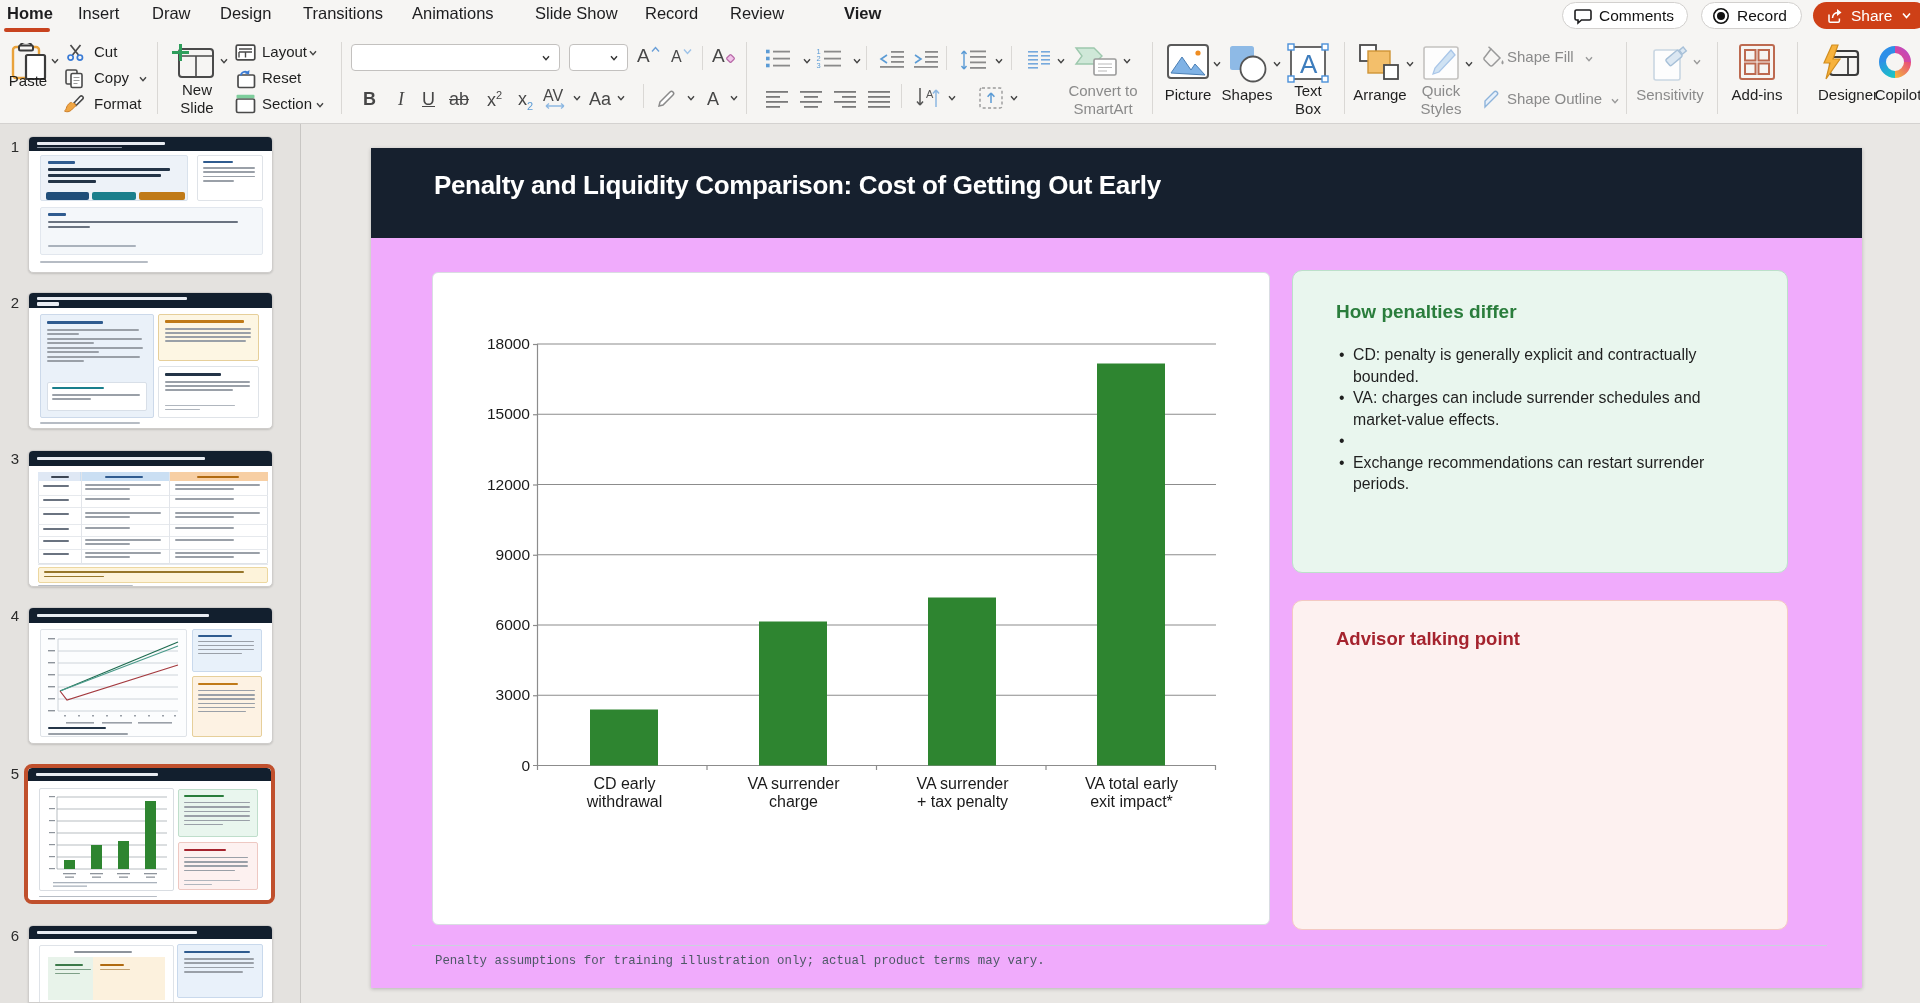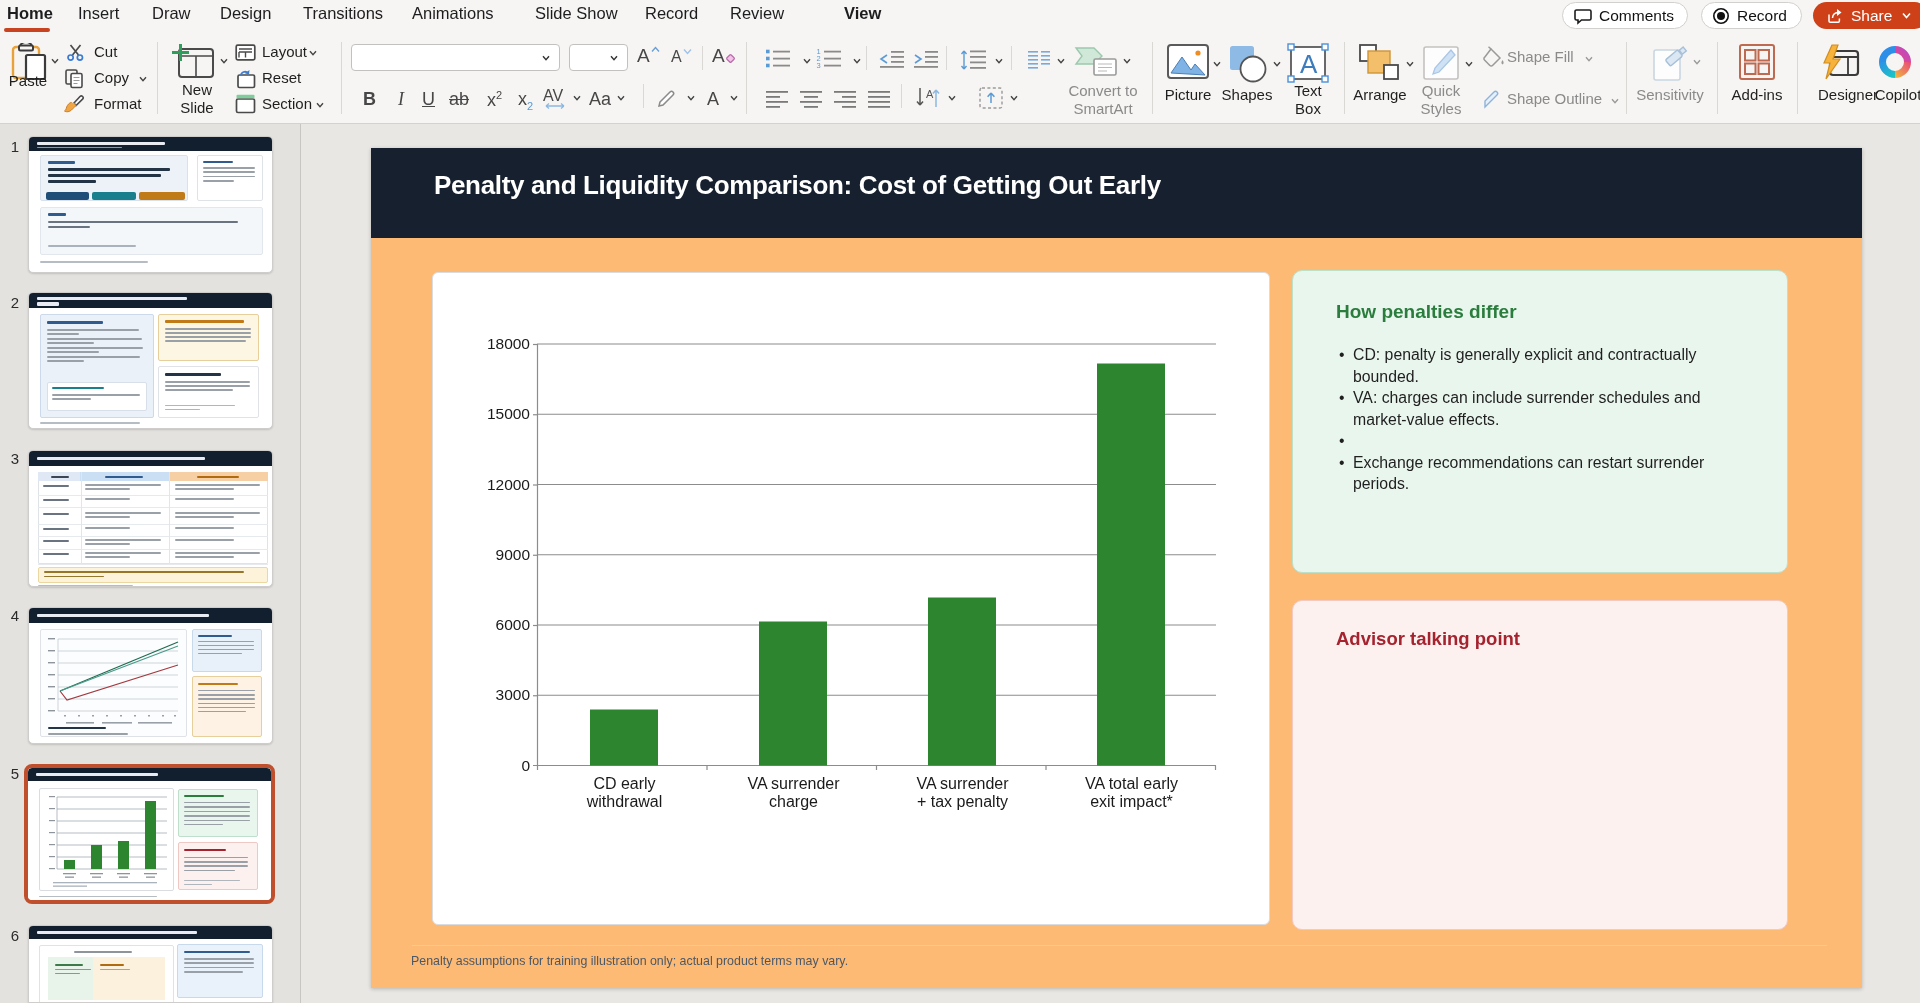--- a/index.html
+++ b/index.html
@@ -19,35 +19,35 @@
 .rdiv { position:absolute; top:8px; height:72px; width:1px; background:#dad8d5; }
 .rdivs { position:absolute; height:24px; width:1px; background:#dad8d5; }
 .combo { position:absolute; background:#fff; border:1px solid #c3c1bf; border-radius:4px; }
 .glyph { position:absolute; color:#474747; }
 #sidebar { position:absolute; left:0; top:124px; width:301px; height:879px; background:#e4e2df; border-right:1px solid #c8c6c3; }
 .thumbnum { position:absolute; left:6px; width:18px; text-align:center; font-size:15px; color:#2b2b2b; }
 .thumb { position:absolute; left:28px; width:245px; height:137px; background:#fff; border:1px solid #cfcdcb; border-radius:5px; overflow:hidden; box-shadow:0 1px 2px rgba(0,0,0,.15); }
 #selwrap { position:absolute; left:24px; top:640px; width:251px; height:140px; border:4px solid #c0502d; border-radius:8px; background:#fff; overflow:hidden; }
 #selwrap .thumb { left:0; top:0; border:none; border-radius:4px; box-shadow:none; width:243px; height:132px; }
 #canvas { position:absolute; left:302px; top:124px; width:1618px; height:879px; background:#e9e7e4; }
-#slide { position:absolute; left:69px; top:24px; width:1491px; height:840px; background:#fdba74; box-shadow:0 1px 4px rgba(0,0,0,.22); }
+#slide { position:absolute; left:69px; top:24px; width:1491px; height:840px; background:#f0abfc; box-shadow:0 1px 4px rgba(0,0,0,.22); }
 #slidetitlebar { position:absolute; left:0; top:0; width:1491px; height:90px; background:#16202e; }
 #slidetitle { position:absolute; left:63px; top:22px; color:#fff; font-size:26px; letter-spacing:-0.34px; font-weight:bold; }
 #chartcard { position:absolute; left:61px; top:124px; width:838px; height:653px; background:#fff; border:1px solid #d9dde2; border-radius:6px; }
 #greenbox { position:absolute; left:921px; top:122px; width:496px; height:303px; background:#e9f6ee; border:1px solid #bce0ca; border-radius:10px; }
 #pinkbox { position:absolute; left:921px; top:452px; width:496px; height:330px; background:#fdf1f0; border:1px solid #f3c9c2; border-radius:10px; }
 #greenbox h3 { position:absolute; left:43px; top:30px; font-size:19px; color:#2a7d3c; }
 #pinkbox h3 { position:absolute; left:43px; top:27px; font-size:18.5px; color:#a5232e; }
 .gbullets { position:absolute; left:46px; top:73px; font-size:15.8px; line-height:21.5px; color:#1f1f1f; }
 .gbullets .row { display:flex; }
 .gbullets .dot { width:14px; flex:none; }
 #quote { position:absolute; left:43px; top:68px; font-size:16.8px; line-height:24.5px; font-style:italic; color:#33333b; }
 #graynote { position:absolute; left:43px; top:234px; font-size:16px; line-height:24px; color:#77777f; }
 #slidehr { position:absolute; left:41px; top:797px; width:1415px; height:1px; background:#c9d3dd; }
-#slidefootnote { position:absolute; left:40px; top:806px; font-size:12.4px; color:#4d5866; }
+#slidefootnote { position:absolute; left:64px; top:806px; font-size:12.4px; color:#4d5866;font-family:Liberation Mono, monospace; }
 #cfoot { position:absolute; left:52px; top:571px; font-size:13.5px; line-height:22px; color:#44546a; }
 </style>
 </head>
 <body>
 
 <div id="menubar">
 <span class="tab" style="left:7px;font-weight:bold;">Home</span>
 <span class="tab" style="left:78px;">Insert</span>
 <span class="tab" style="left:152px;">Draw</span>
 <span class="tab" style="left:220px;">Design</span>

